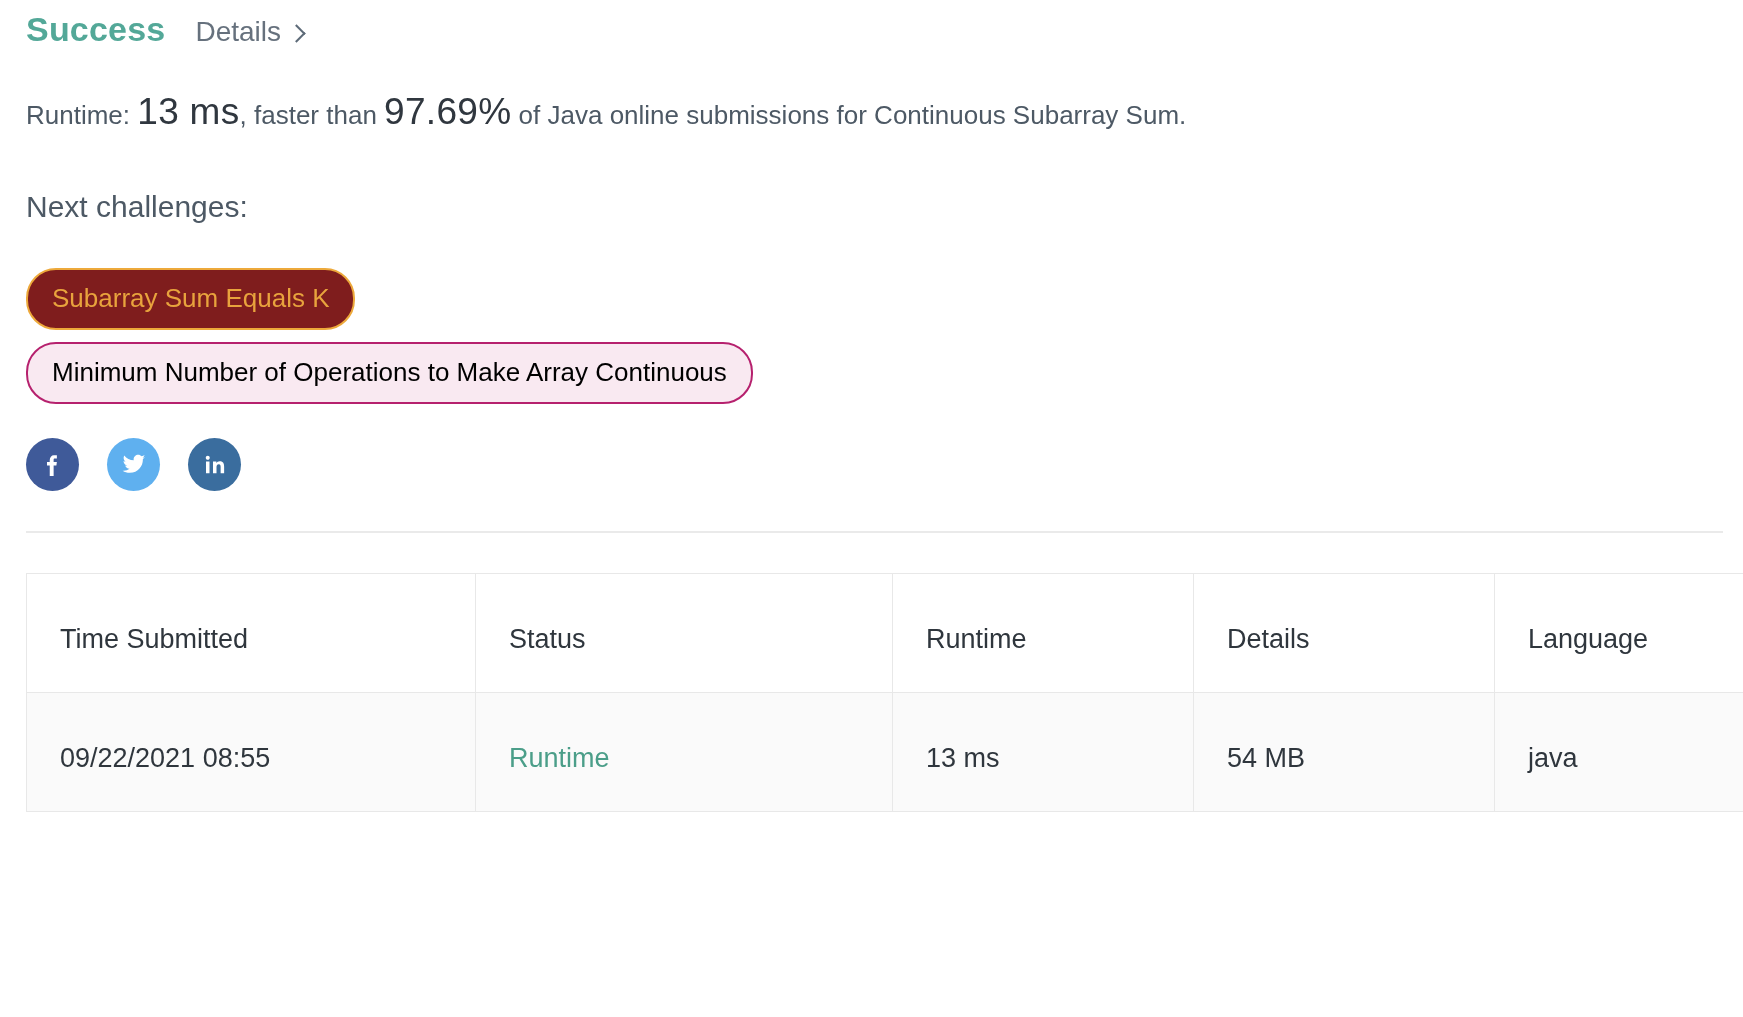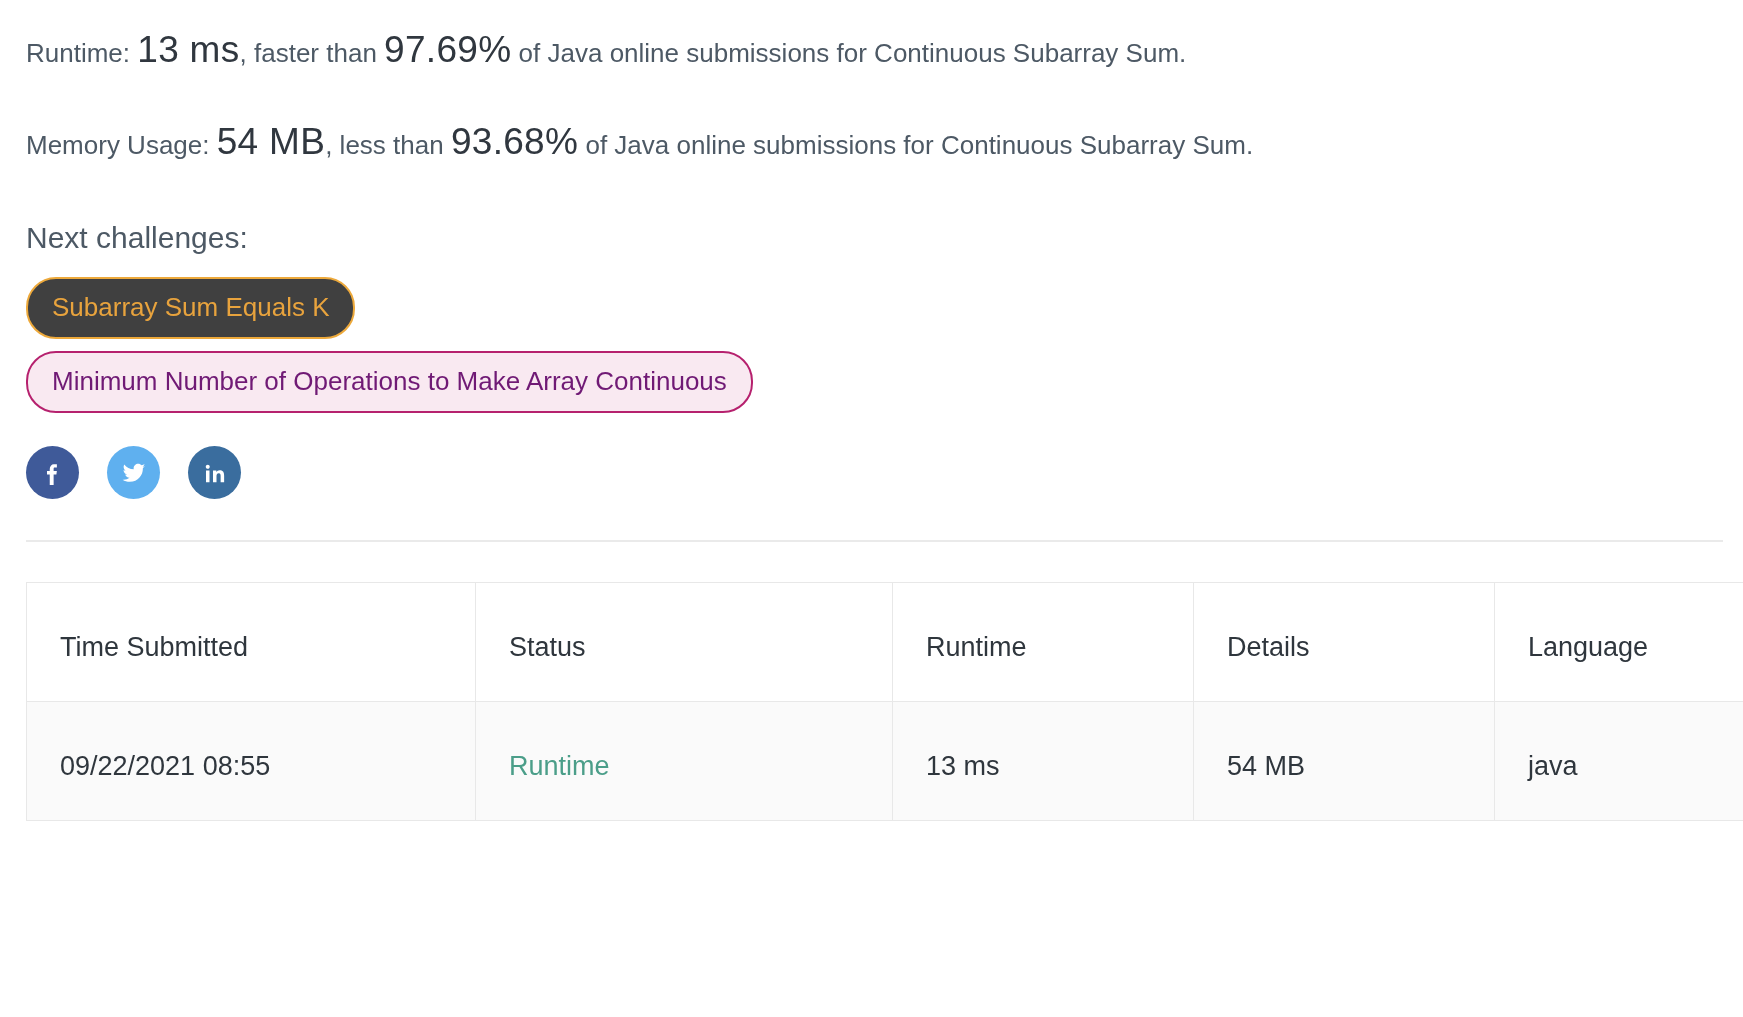--- a/index.html
+++ b/index.html
@@ -87,29 +87,30 @@
   .pill {
     display: inline-block;
     border-radius: 30px;
     box-sizing: border-box;
     font-size: 26px;
     line-height: 1;
     cursor: pointer;
     white-space: nowrap;
   }
   .pill-orange {
-    background: #404040;
+    background: #7f1d1d;
     border: 2px solid #eda93b;
     color: #e8a33d;
     padding: 15px 24px 17px 24px;
+    margin-top: 22px;
   }
   .pill-pink {
     background: #f9e9f1;
     border: 2px solid #b6216e;
-    color: #701a75;
+    color: #000000;
     padding: 15px 24px 17px 24px;
     margin-top: 12px;
   }
 
   
   .share-row {
     display: flex;
     align-items: center;
     margin-top: 33px;
     height: 54px;
@@ -164,30 +165,33 @@
   .col-runtime { width: 267px; margin-left: 19px; }
   .col-memory { width: 267px; }
   .col-language { width: 365px; }
   .accepted { color: #4b9e89; }
 </style>
 </head>
 <body>
 
 <div class="page">
 
+  <div class="status-row">
+    <span class="status-title">Success</span>
+    <a class="details-link">
+      <span>Details</span>
+      <span class="chevron"></span>
+    </a>
+  </div>
 
   <div class="stat-line" id="runtime-line">
     <span>Runtime:</span>
     <span class="big">13 ms</span><span>, faster than </span><span class="big">97.69%</span><span> of Java online submissions for Continuous Subarray Sum.</span>
   </div>
 
-  <div class="stat-line" id="memory-line">
-    <span>Memory Usage:</span>
-    <span class="big">54 MB</span><span>, less than </span><span class="big">93.68%</span><span> of Java online submissions for Continuous Subarray Sum.</span>
-  </div>
 
   <div class="next-label">Next challenges:</div>
   <div class="pills">
     <div>
       <span class="pill pill-orange">Subarray Sum Equals K</span>
     </div>
     <div>
       <span class="pill pill-pink">Minimum Number of Operations to Make Array Continuous</span>
     </div>
   </div>

